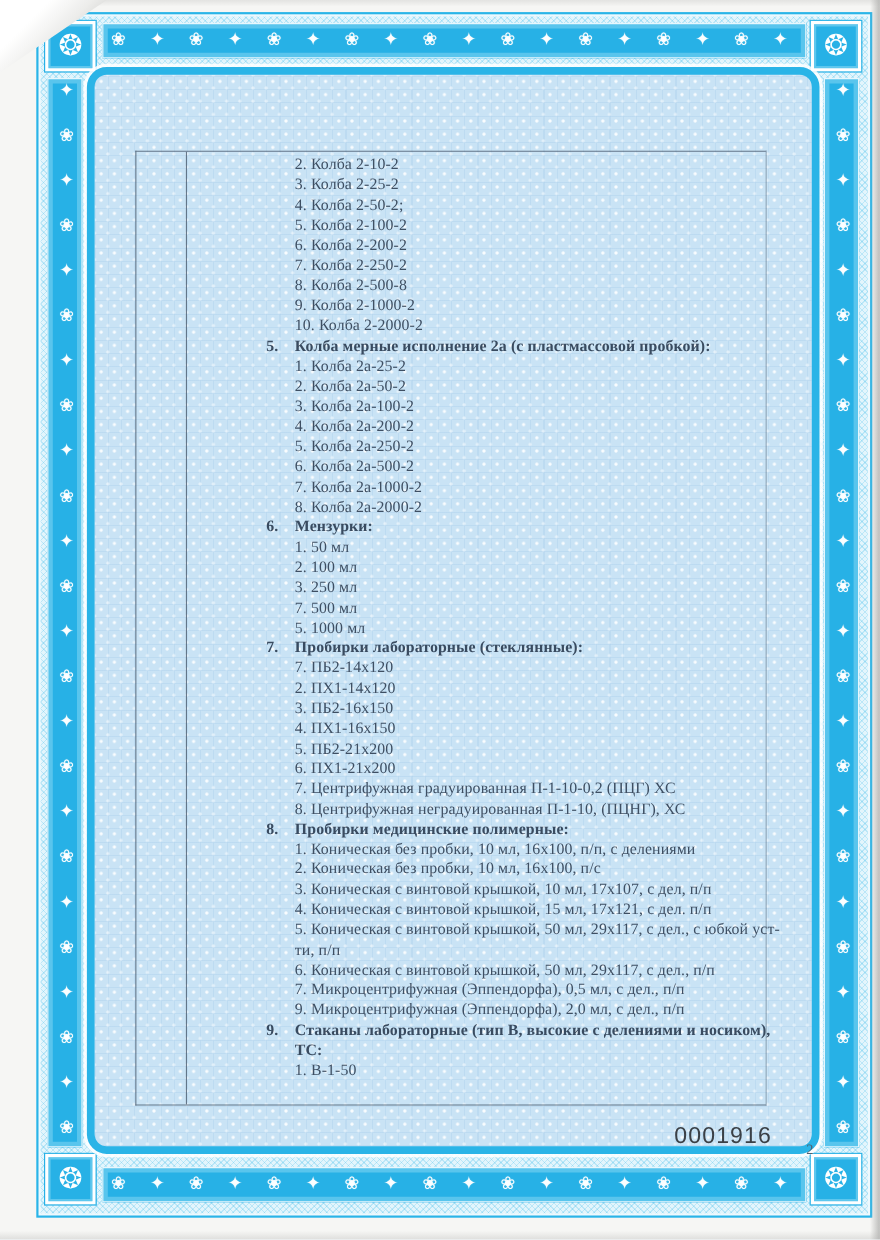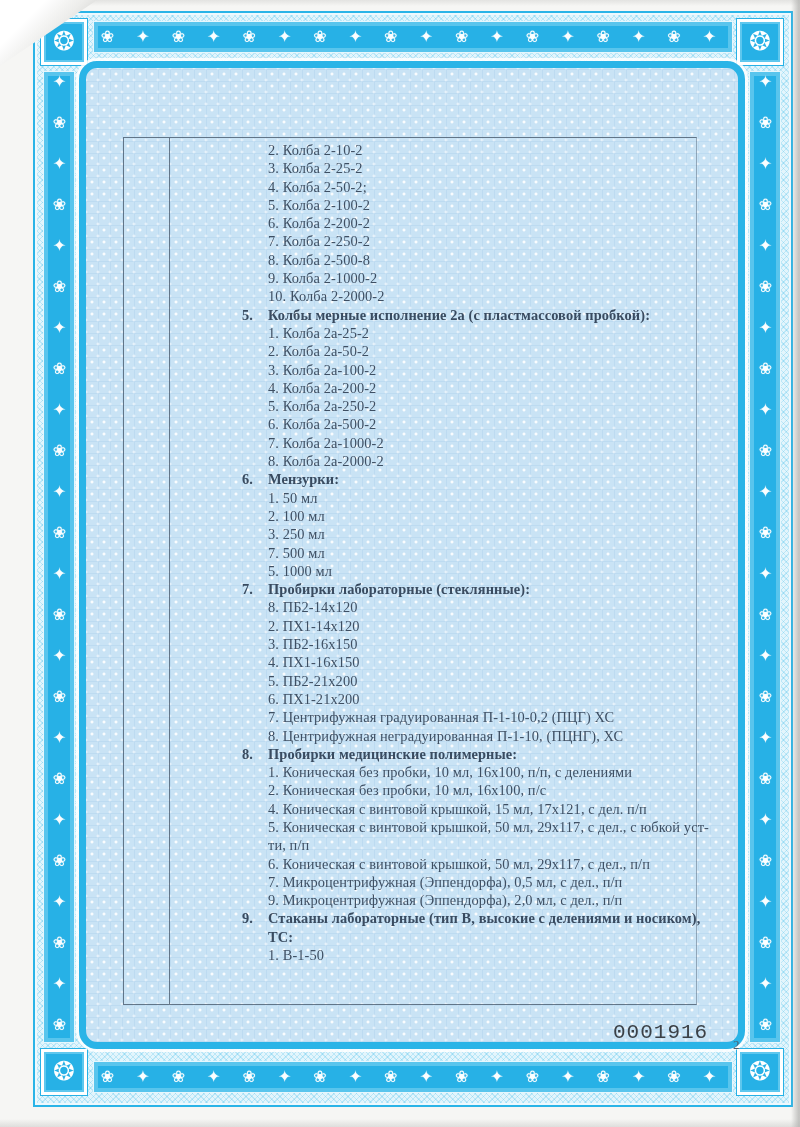--- a/index.html
+++ b/index.html
@@ -76,21 +76,21 @@
     letter-spacing:.1px;
     margin-left:45px;
   }
   .item{ margin-left:26px; }
   .sec-head{ display:flex; font-weight:bold; color:#394b60; }
   .sec-num{ width:26px; flex:none; }
   .sec-title{ flex:1; }
   
   .serial{
     position:absolute; left:613px; top:1021px;
-    font-family:Liberation Mono, monospace;
+    font-family:Liberation Sans, sans-serif;
     font-size:21px; letter-spacing:1px; color:#3b4046; z-index:3;
   }
   .pagenum{
     position:absolute; left:733px; top:1037px;
     font-size:13px; color:#4e5f70; z-index:3;
   }
   
   .fold{
     position:absolute; left:0; top:0; width:97px; height:66px; z-index:5;
     clip-path:polygon(0 0,100% 0,0 100%);
@@ -155,21 +155,21 @@
               <div class="item">9. Колба 2-1000-2</div>
 
               <div class="item">10. Колба 2-2000-2</div>
             </div>
 
           <div>
 
               <section>
                 <div class="sec-head">
                   <span class="sec-num">5.</span>
-                  <span class="sec-title">Колбы мерные исполнение 2а (с пластмассовой пробкой):</span>
+                  <span class="sec-title">Колба мерные исполнение 2а (с пластмассовой пробкой):</span>
                 </div>
                 <div>
 
                     <div class="item">1. Колба 2а-25-2</div>
 
                     <div class="item">2. Колба 2а-50-2</div>
 
                     <div class="item">3. Колба 2а-100-2</div>
 
                     <div class="item">4. Колба 2а-200-2</div>
@@ -203,21 +203,21 @@
                   </div>
               </section>
 
               <section>
                 <div class="sec-head">
                   <span class="sec-num">7.</span>
                   <span class="sec-title">Пробирки лабораторные (стеклянные):</span>
                 </div>
                 <div>
 
-                    <div class="item">8. ПБ2-14х120</div>
+                    <div class="item">7. ПБ2-14х120</div>
 
                     <div class="item">2. ПХ1-14х120</div>
 
                     <div class="item">3. ПБ2-16х150</div>
 
                     <div class="item">4. ПХ1-16х150</div>
 
                     <div class="item">5. ПБ2-21х200</div>
 
                     <div class="item">6. ПХ1-21х200</div>
@@ -232,20 +232,21 @@
                 <div class="sec-head">
                   <span class="sec-num">8.</span>
                   <span class="sec-title">Пробирки медицинские полимерные:</span>
                 </div>
                 <div>
 
                     <div class="item">1. Коническая без пробки, 10 мл, 16х100, п/п, с делениями</div>
 
                     <div class="item">2. Коническая без пробки, 10 мл, 16х100, п/с</div>
 
+                    <div class="item">3. Коническая с винтовой крышкой, 10 мл, 17х107, с дел, п/п</div>
 
                     <div class="item">4. Коническая с винтовой крышкой, 15 мл, 17х121, с дел. п/п</div>
 
                     <div class="item">5. Коническая с винтовой крышкой, 50 мл, 29х117, с дел., с юбкой уст-ти, п/п</div>
 
                     <div class="item">6. Коническая с винтовой крышкой, 50 мл, 29х117, с дел., п/п</div>
 
                     <div class="item">7. Микроцентрифужная (Эппендорфа), 0,5 мл, с дел., п/п</div>
 
 

